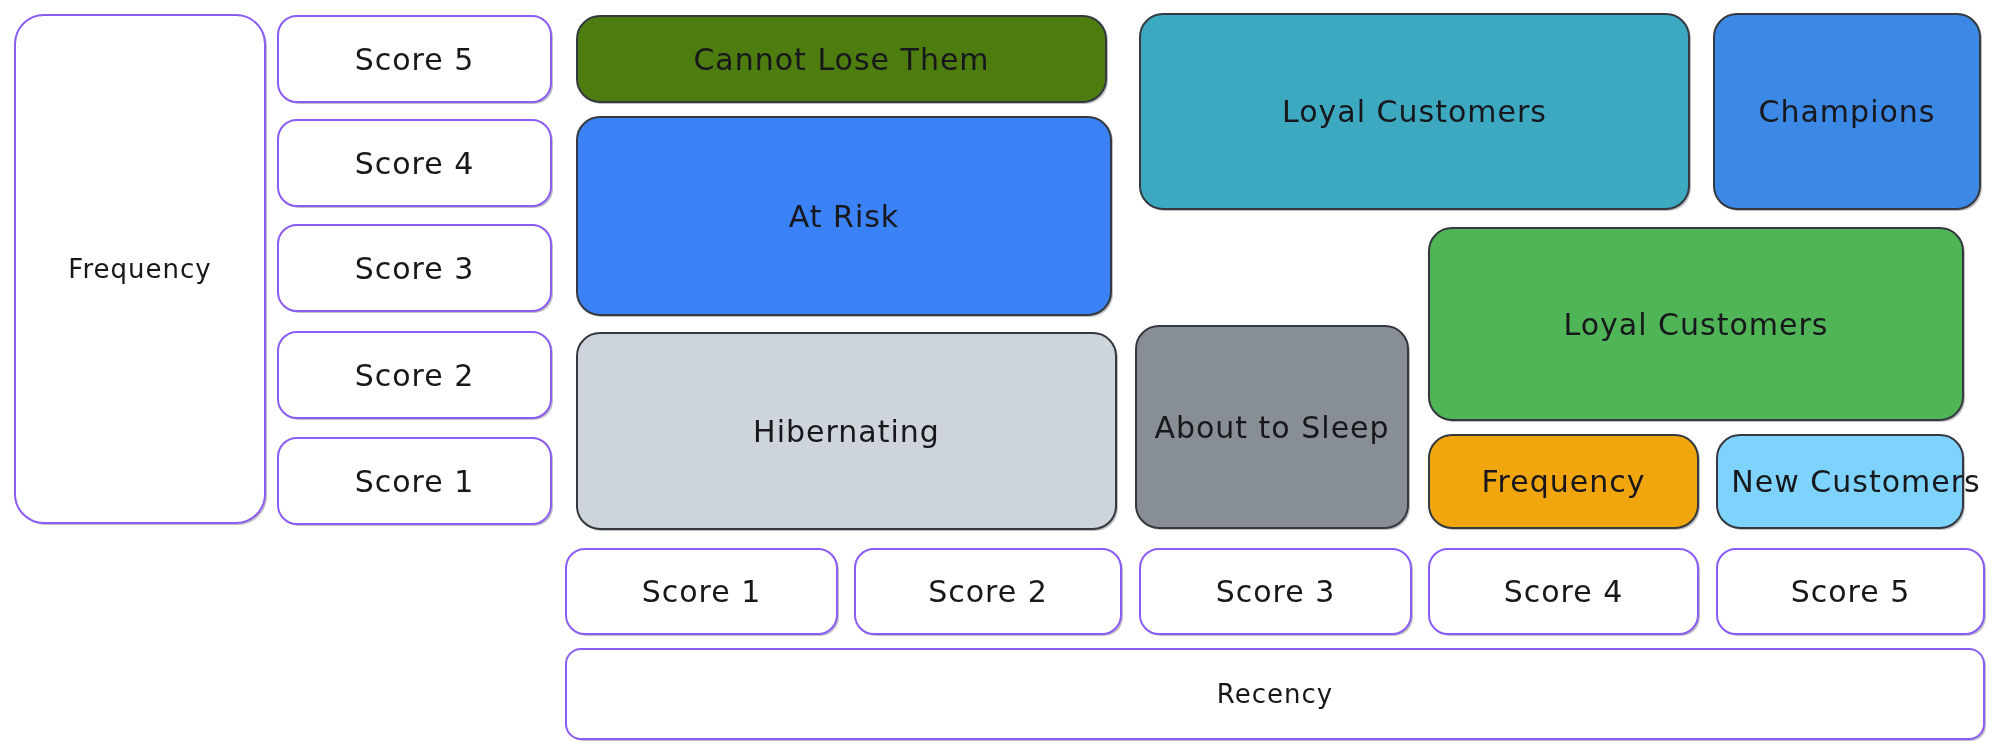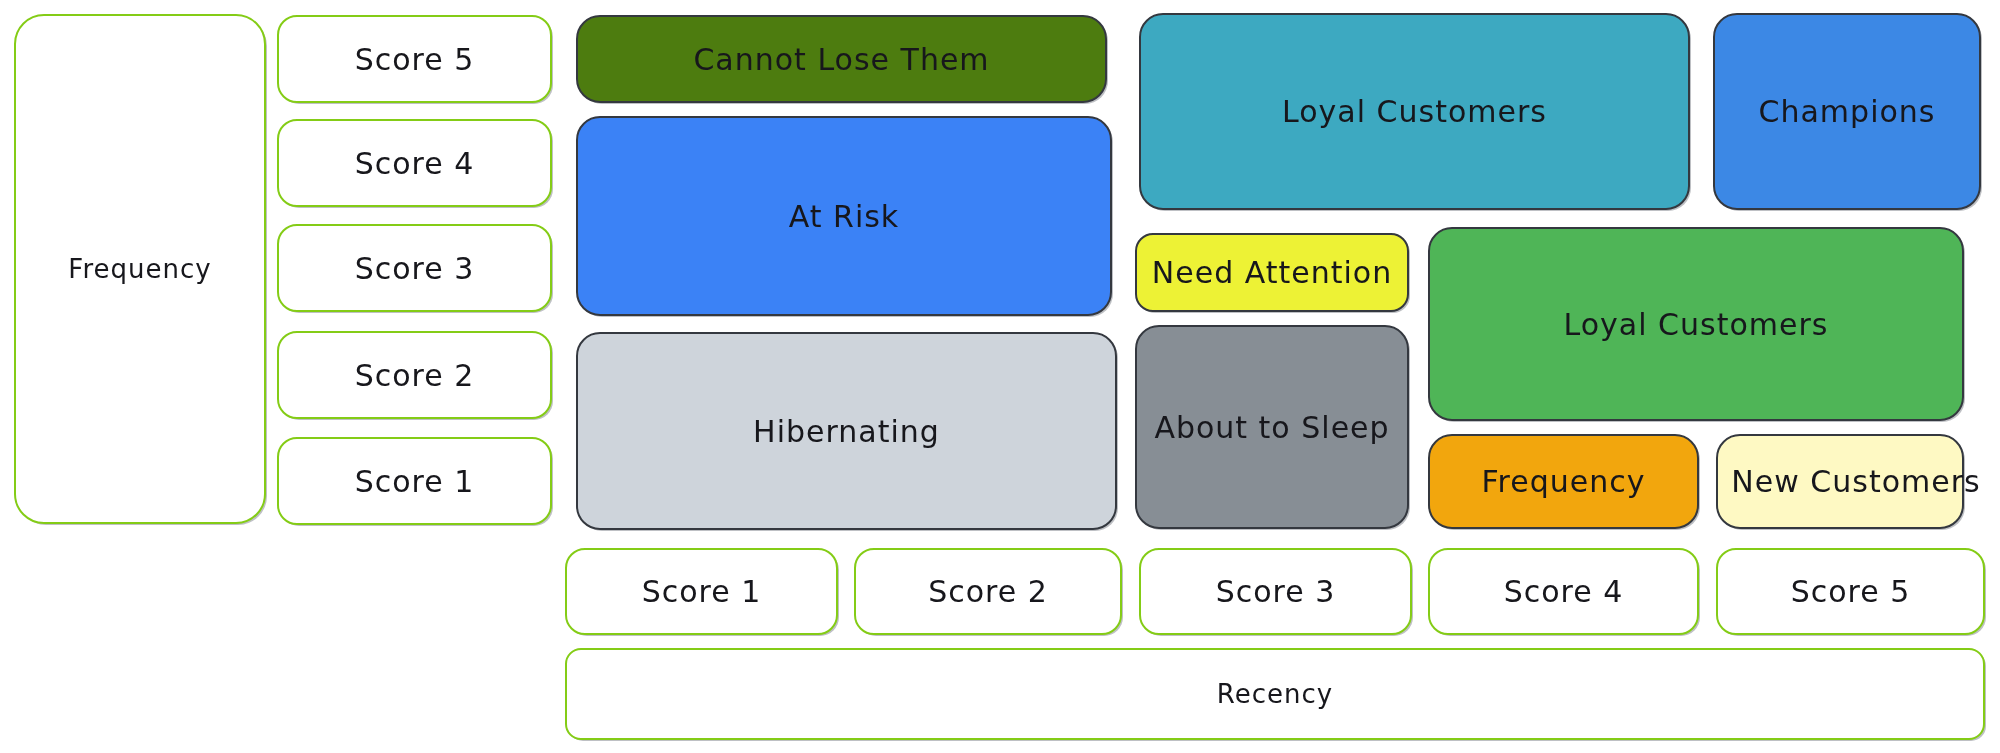--- a/index.html
+++ b/index.html
@@ -14,21 +14,21 @@
     height: 753px;
     background: #ffffff;
     overflow: hidden;
   }
   .box {
     position: absolute;
     display: flex;
     align-items: center;
     justify-content: center;
     box-sizing: border-box;
-    border: 2px solid #84cc16;
+    border: 2px solid #8b5cf6;
     border-radius: 20px;
     background: #ffffff;
     color: #17171c;
     font-size: 30px;
     letter-spacing: 1px;
     white-space: nowrap;
     box-shadow: 2px 2px 0 -1px rgba(110,115,125,0.45);
   }
   .seg {
     border-radius: 24px;
@@ -102,37 +102,34 @@
   </div>
 
   <div class="box seg seg-loyal-top" style="background-color: rgb(61, 169, 193);">
     <span>Loyal Customers</span>
   </div>
 
   <div class="box seg seg-champions" style="background-color: rgb(60, 136, 229);">
     <span>Champions</span>
   </div>
 
-  <div class="box seg seg-need-attn" style="background-color: rgb(237, 242, 53);">
-    <span>Need Attention</span>
-  </div>
 
   <div class="box seg seg-about-sleep" style="background-color: rgb(135, 142, 149);">
     <span>About to Sleep</span>
   </div>
 
   <div class="box seg seg-loyal-mid" style="background-color: rgb(79, 181, 87);">
     <span>Loyal Customers</span>
   </div>
 
   <div class="box seg seg-promising" style="background-color: rgb(242, 166, 13);">
     <span>Frequency</span>
   </div>
 
-  <div class="box seg seg-new-customers" style="background-color: #fef9c3; padding-left: 32px;">
+  <div class="box seg seg-new-customers" style="background-color: #7dd3fc; padding-left: 32px;">
     <span>New Customers</span>
   </div>
 
   <div class="box rscore-1">
     <span>Score 1</span>
   </div>
   <div class="box rscore-2">
     <span>Score 2</span>
   </div>
   <div class="box rscore-3">

